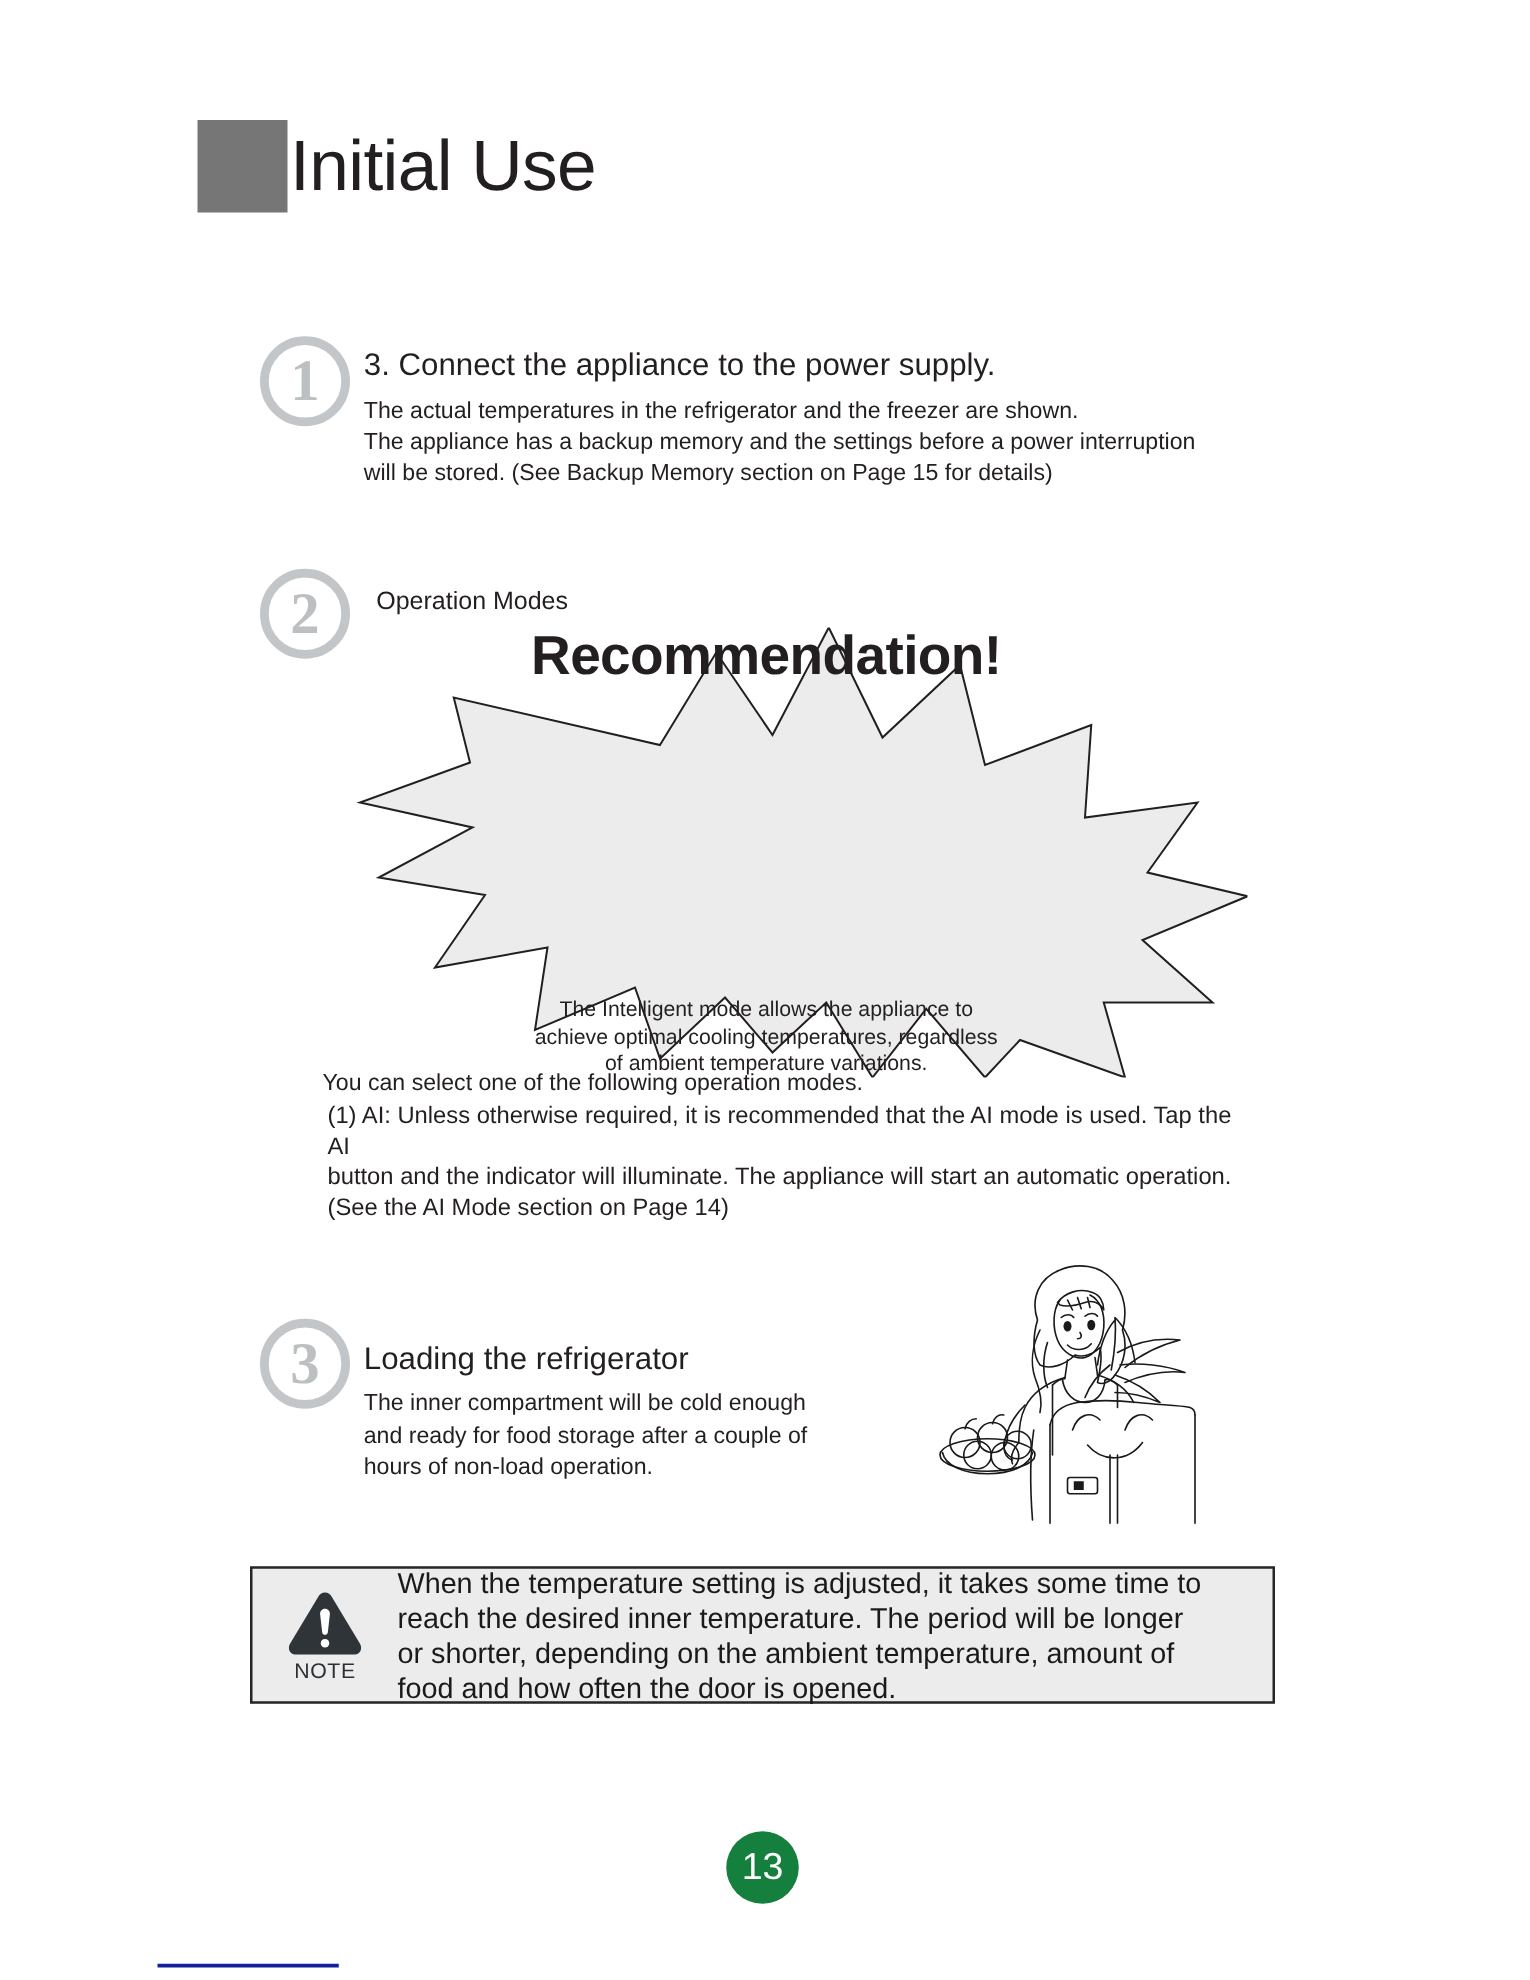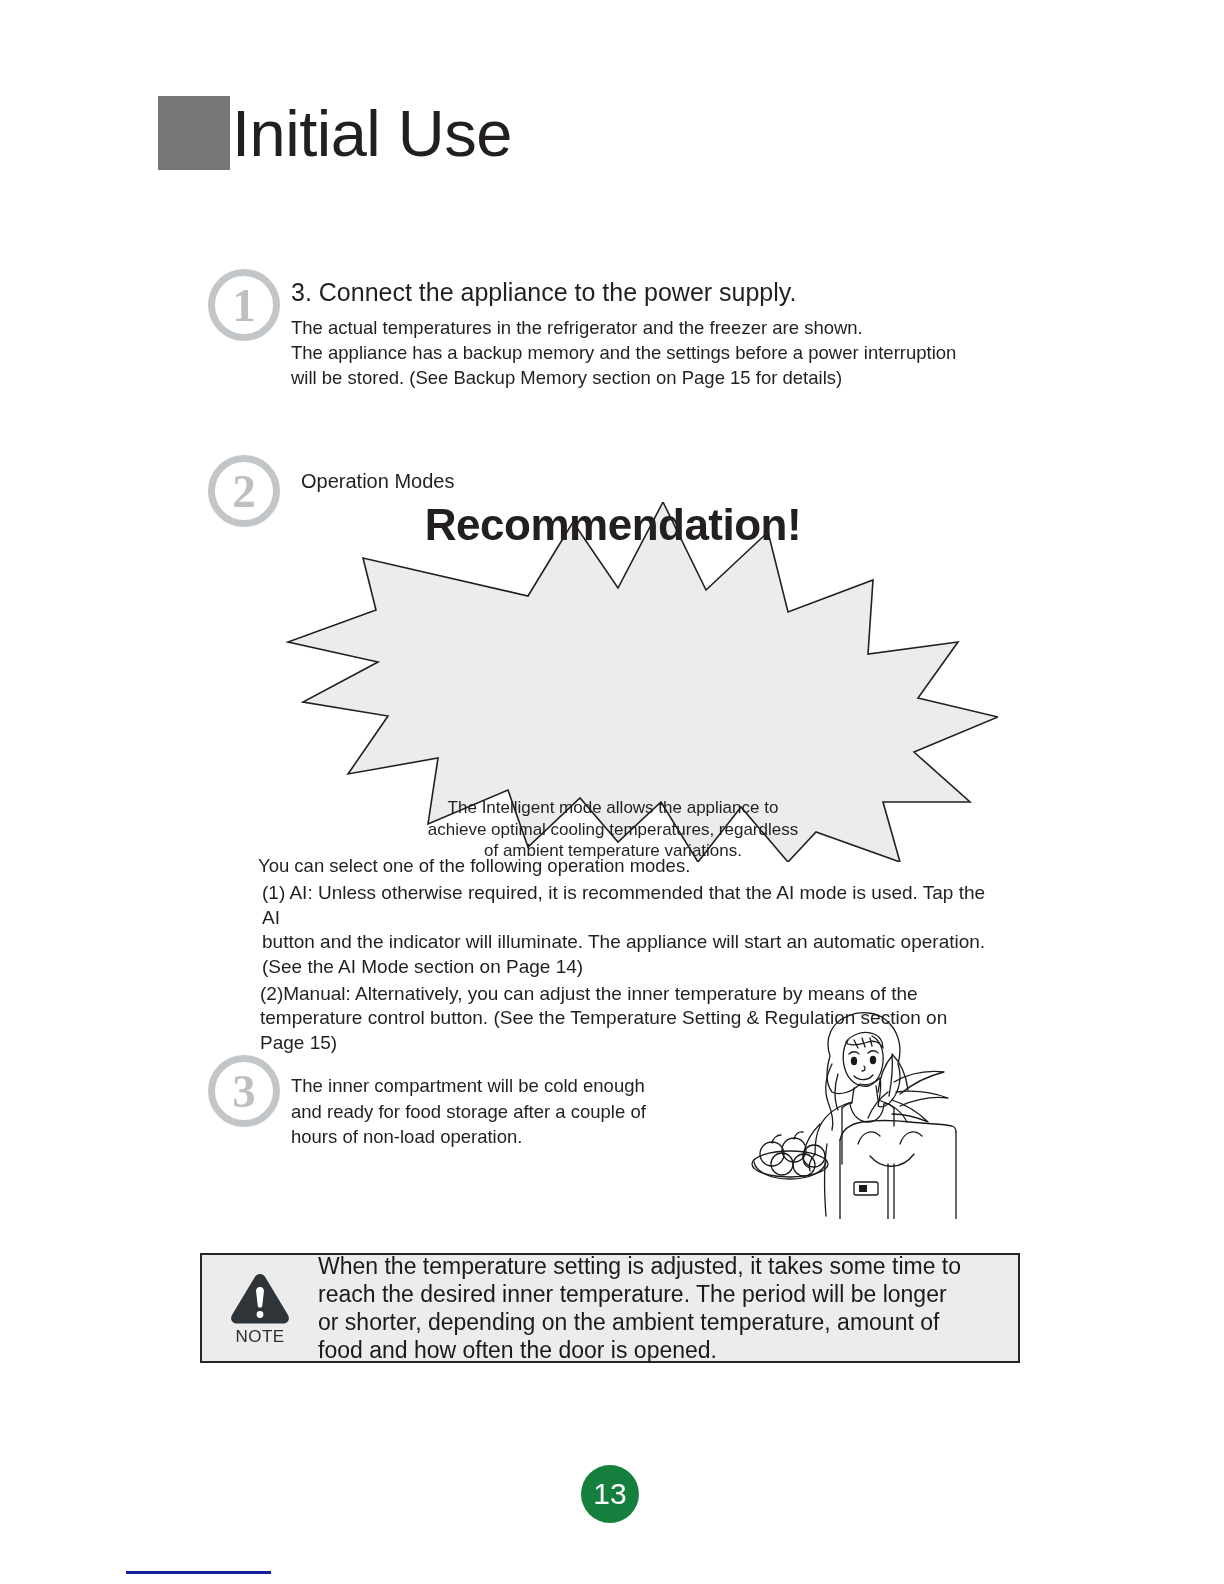--- a/index.html
+++ b/index.html
@@ -23,21 +23,21 @@
     top: 96px;
     display: flex;
     align-items: center;
   }
   .header-square {
     width: 72px;
     height: 74px;
     background: #767676;
   }
   .header-title {
-    font-size: 65px;
+    font-size: 57px;
     font-weight: 400;
     letter-spacing: -0.5px;
     line-height: 1;
     margin-left: 2px;
     color: #231f20;
   }
 
   
   .step-circle {
     position: absolute;
@@ -266,27 +266,25 @@
 achieve optimal cooling temperatures, regardless
 of ambient temperature variations.</div>
   </div>
 </div>
 
 <div class="modes-intro">You can select one of the following operation modes.</div>
 <div class="modes-list">
   <div class="mode-item m1">(1) AI: Unless otherwise required, it is recommended that the AI mode is used. Tap the AI
       button and the indicator will illuminate. The appliance will start an automatic operation.
        (See the AI Mode section on Page 14)</div>
-  <div class="mode-item m2">(2)Manual: Alternatively, you can adjust the inner temperature by means of the
-      temperature control button.  (See  the Temperature Setting &amp; Regulation section on
-      Page  15)</div>
 </div>
 
 <div class="step-circle" id="step3-circle">3</div>
 <div class="step3-block">
+  <div class="step3-heading">Loading the refrigerator</div>
   <div class="step3-body">The  inner  compartment  will  be  cold  enough
 and  ready  for  food  storage  after  a  couple  of
 hours of non-load operation.</div>
 </div>
 
 <div class="illustration">
   <svg width="235" height="215" viewBox="0 0 235 215" fill="none" stroke="#1a1a1a" stroke-width="1.3" stroke-linecap="round" stroke-linejoin="round">
 
     <path d="M150 50 C151 62 150 76 147 92 M150 50 C158 58 164 70 166 86 M150 52 C143 60 138 72 136 88"></path>
     <path d="M152 78 C166 70 184 66 202 68 C186 72 170 80 158 90"></path>

